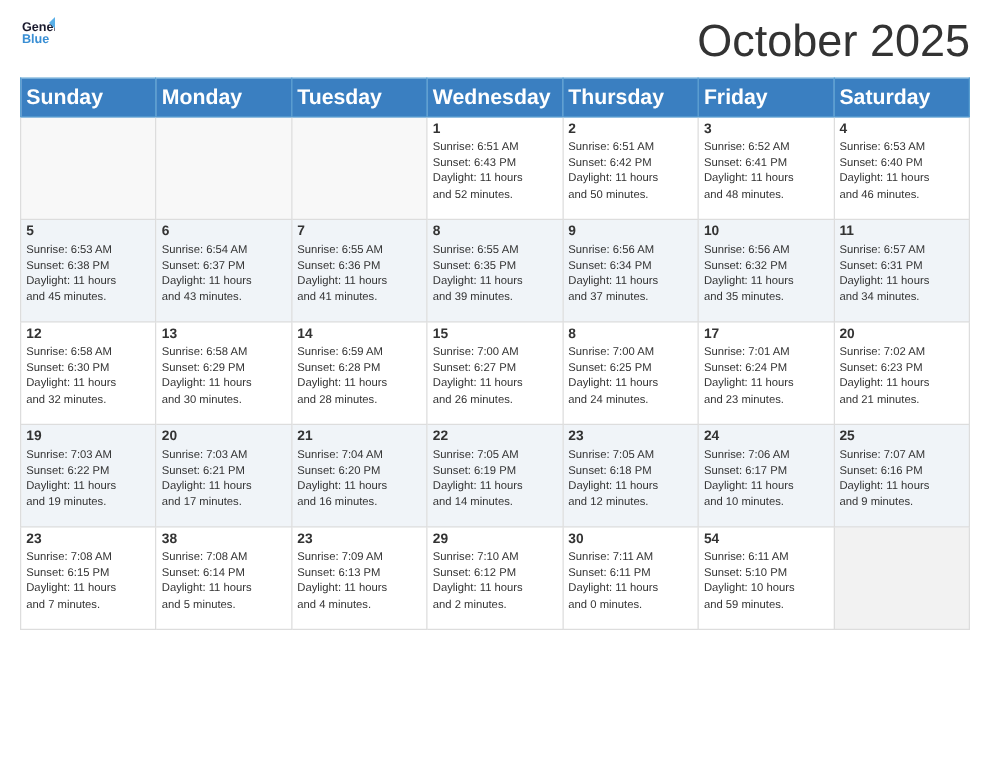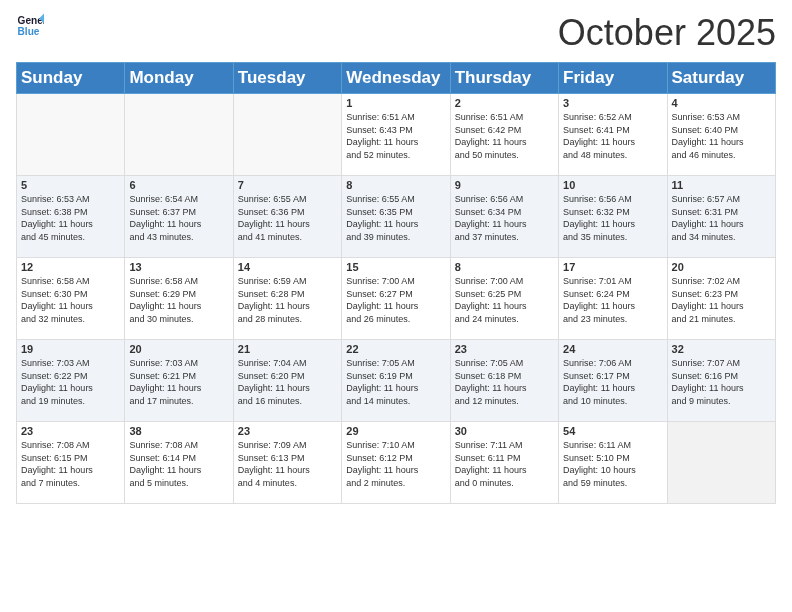--- a/index.html
+++ b/index.html
@@ -218,21 +218,21 @@
           </td>
           <td>
             <span class="day-number">23</span>
             <div class="cell-text">Sunrise: 7:05 AM<br>Sunset: 6:18 PM<br>Daylight: 11 hours<br>and 12 minutes.</div>
           </td>
           <td>
             <span class="day-number">24</span>
             <div class="cell-text">Sunrise: 7:06 AM<br>Sunset: 6:17 PM<br>Daylight: 11 hours<br>and 10 minutes.</div>
           </td>
           <td>
-            <span class="day-number">32</span>
+            <span class="day-number">25</span>
             <div class="cell-text">Sunrise: 7:07 AM<br>Sunset: 6:16 PM<br>Daylight: 11 hours<br>and 9 minutes.</div>
           </td>
         </tr>
         <tr>
           <td>
             <span class="day-number">23</span>
             <div class="cell-text">Sunrise: 7:08 AM<br>Sunset: 6:15 PM<br>Daylight: 11 hours<br>and 7 minutes.</div>
           </td>
           <td>
             <span class="day-number">38</span>

